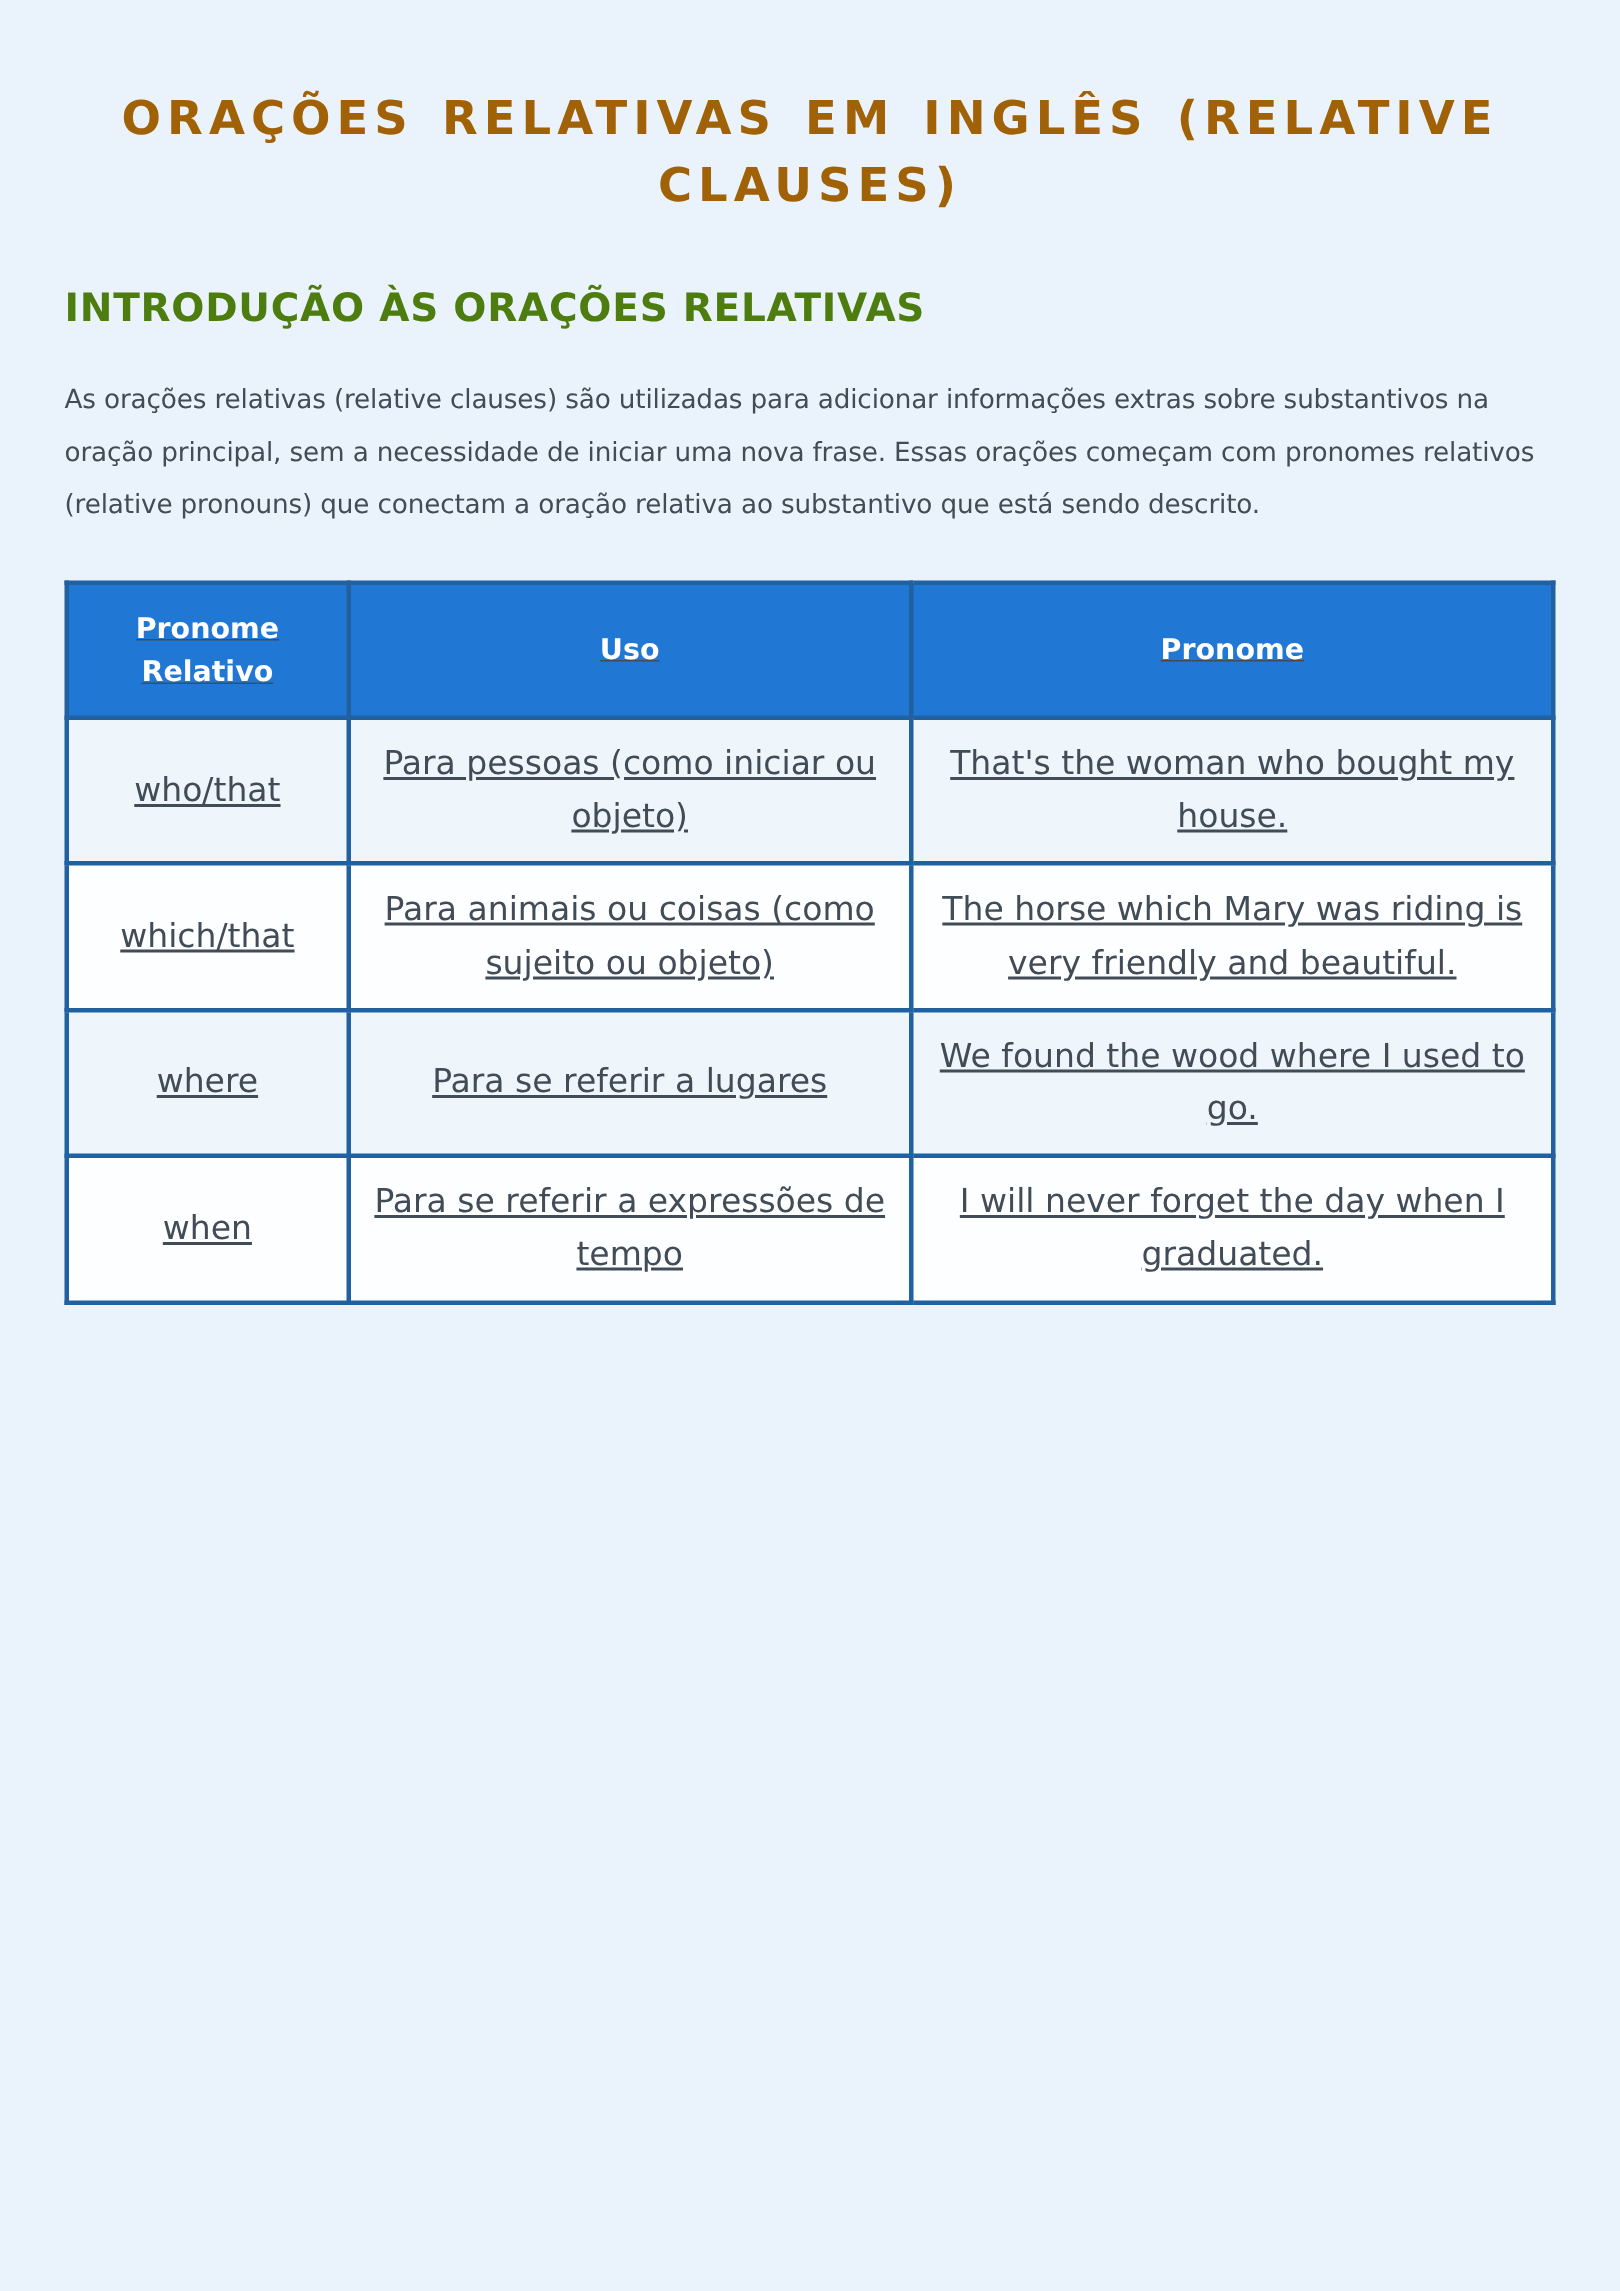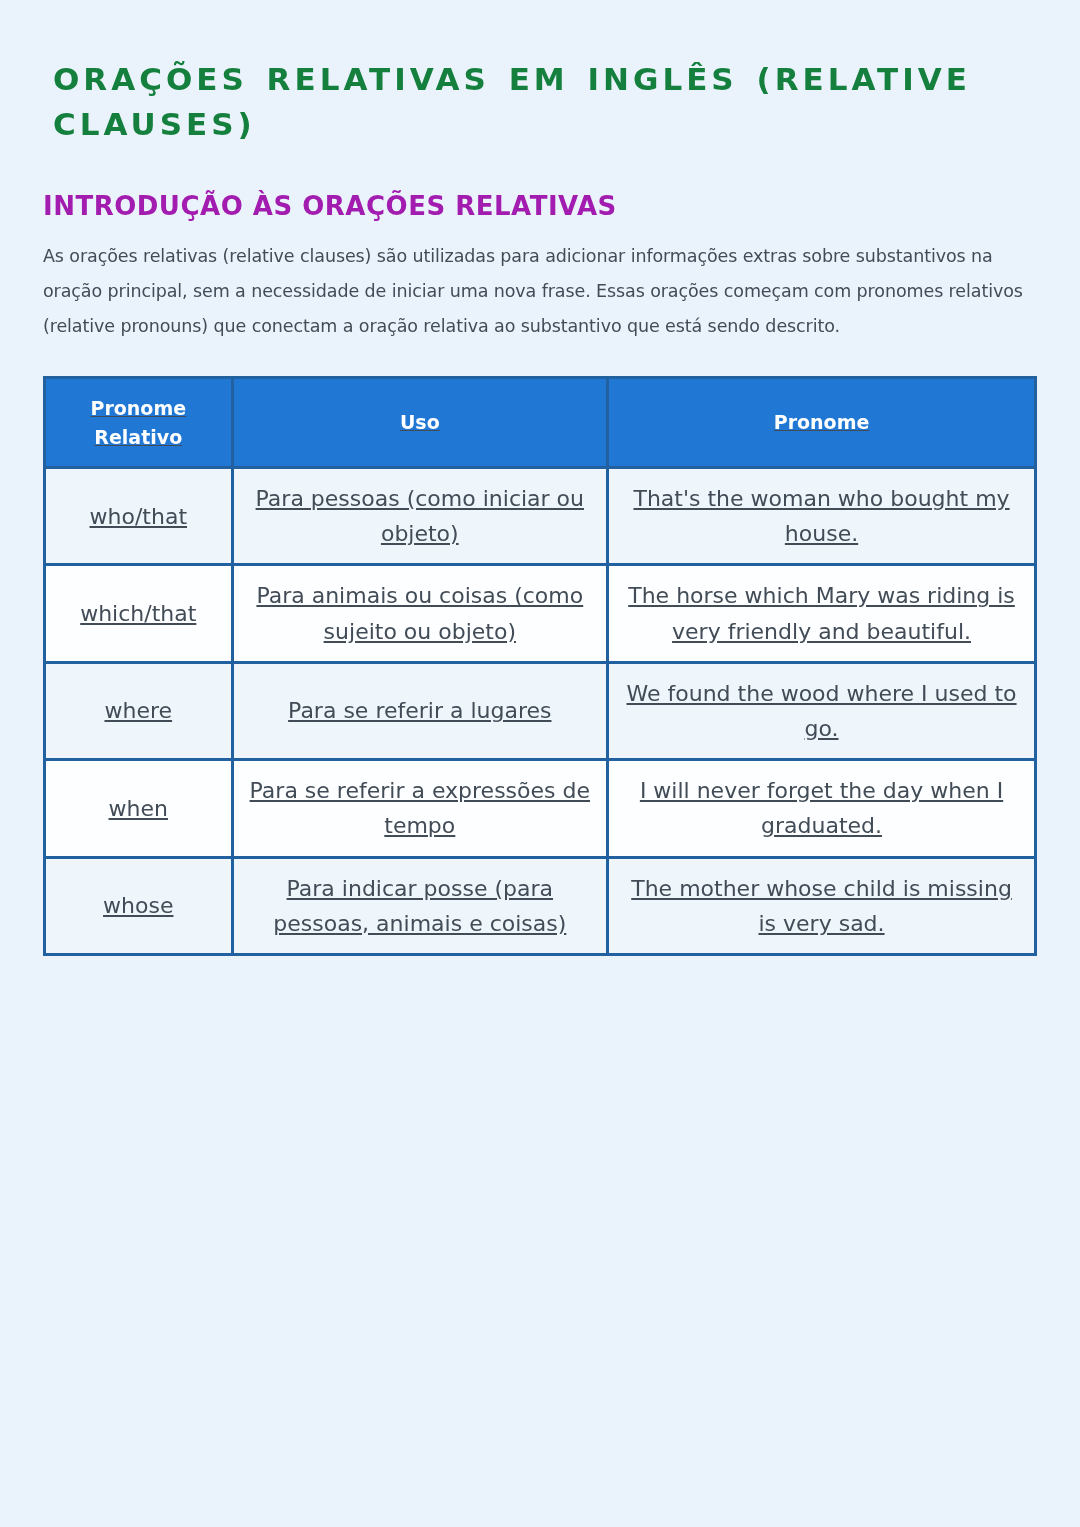--- a/index.html
+++ b/index.html
@@ -16,37 +16,38 @@
   }
   .page {
     box-sizing: border-box;
     width: 1080px;
     height: 1527px;
     padding: 57px 43px 0 43px;
     overflow: hidden;
   }
   .doc-title {
     margin: 0 10px 0 10px;
-    color: #15803d;
+    text-align: center;
+    color: #a16207;
     font-size: 31px;
     font-weight: bold;
     letter-spacing: 4px;
     line-height: 1.45;
     word-spacing: 4px;
   }
   .section-heading {
     margin: 44px 0 0 0;
-    color: #a21caf;
+    color: #4d7c0f;
     font-size: 26px;
     font-weight: bold;
     letter-spacing: 0.5px;
     line-height: 1.2;
   }
   .body-text {
-    margin: 17px 0 0 0;
+    margin: 28px 0 0 0;
     font-size: 17.5px;
     line-height: 35px;
     letter-spacing: -0.1px;
     color: #424c57;
   }
   .pronouns-table {
     width: 100%;
     margin-top: 32px;
     border-collapse: collapse;
     table-layout: fixed;
@@ -113,21 +114,16 @@
       <tr>
         <td>where</td>
         <td>Para se referir a lugares</td>
         <td>We found the wood where I used to go.</td>
       </tr>
       <tr>
         <td>when</td>
         <td>Para se referir a expressões de tempo</td>
         <td>I will never forget the day when I graduated.</td>
       </tr>
-      <tr>
-        <td>whose</td>
-        <td>Para indicar posse (para pessoas, animais e coisas)</td>
-        <td>The mother whose child is missing is very sad.</td>
-      </tr>
     </tbody>
   </table>
 
 </div>
 
 </body></html>

